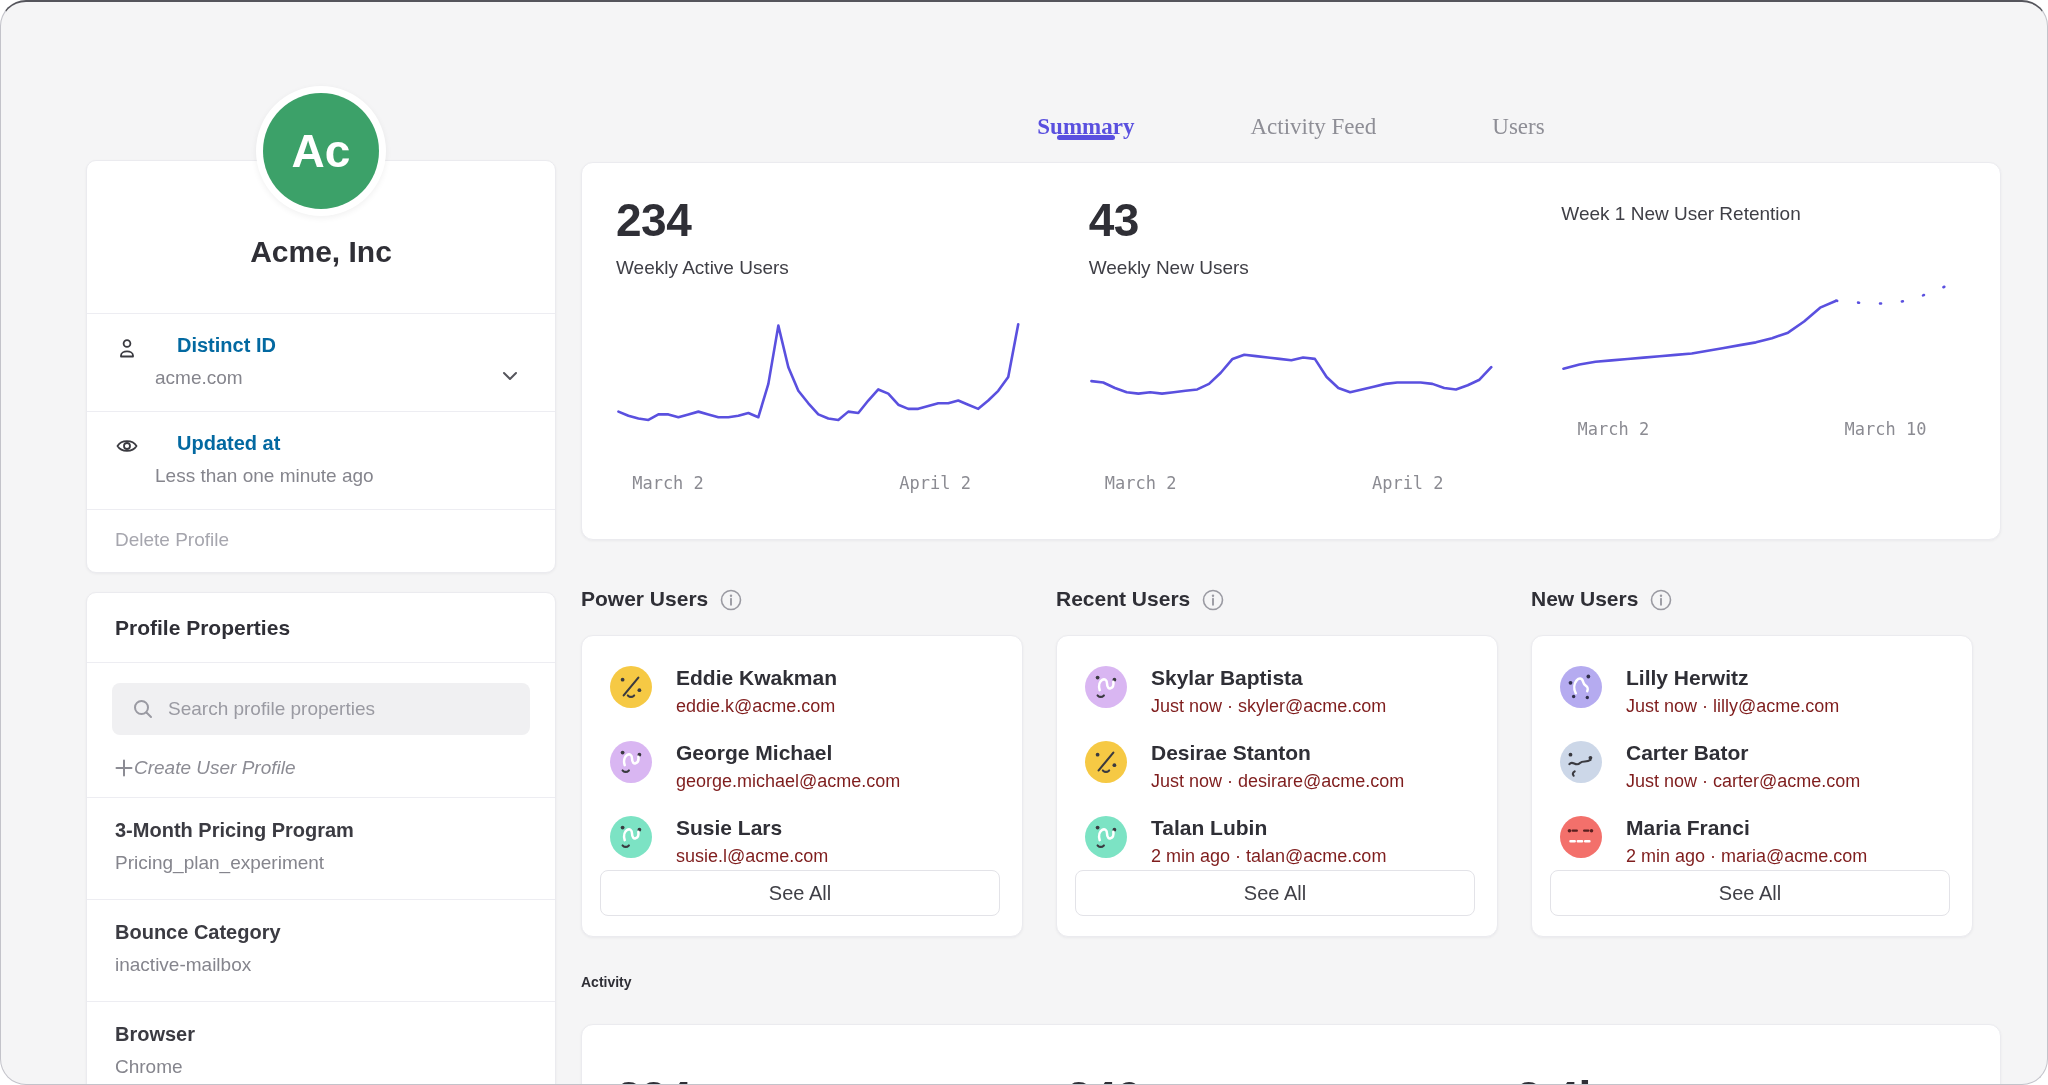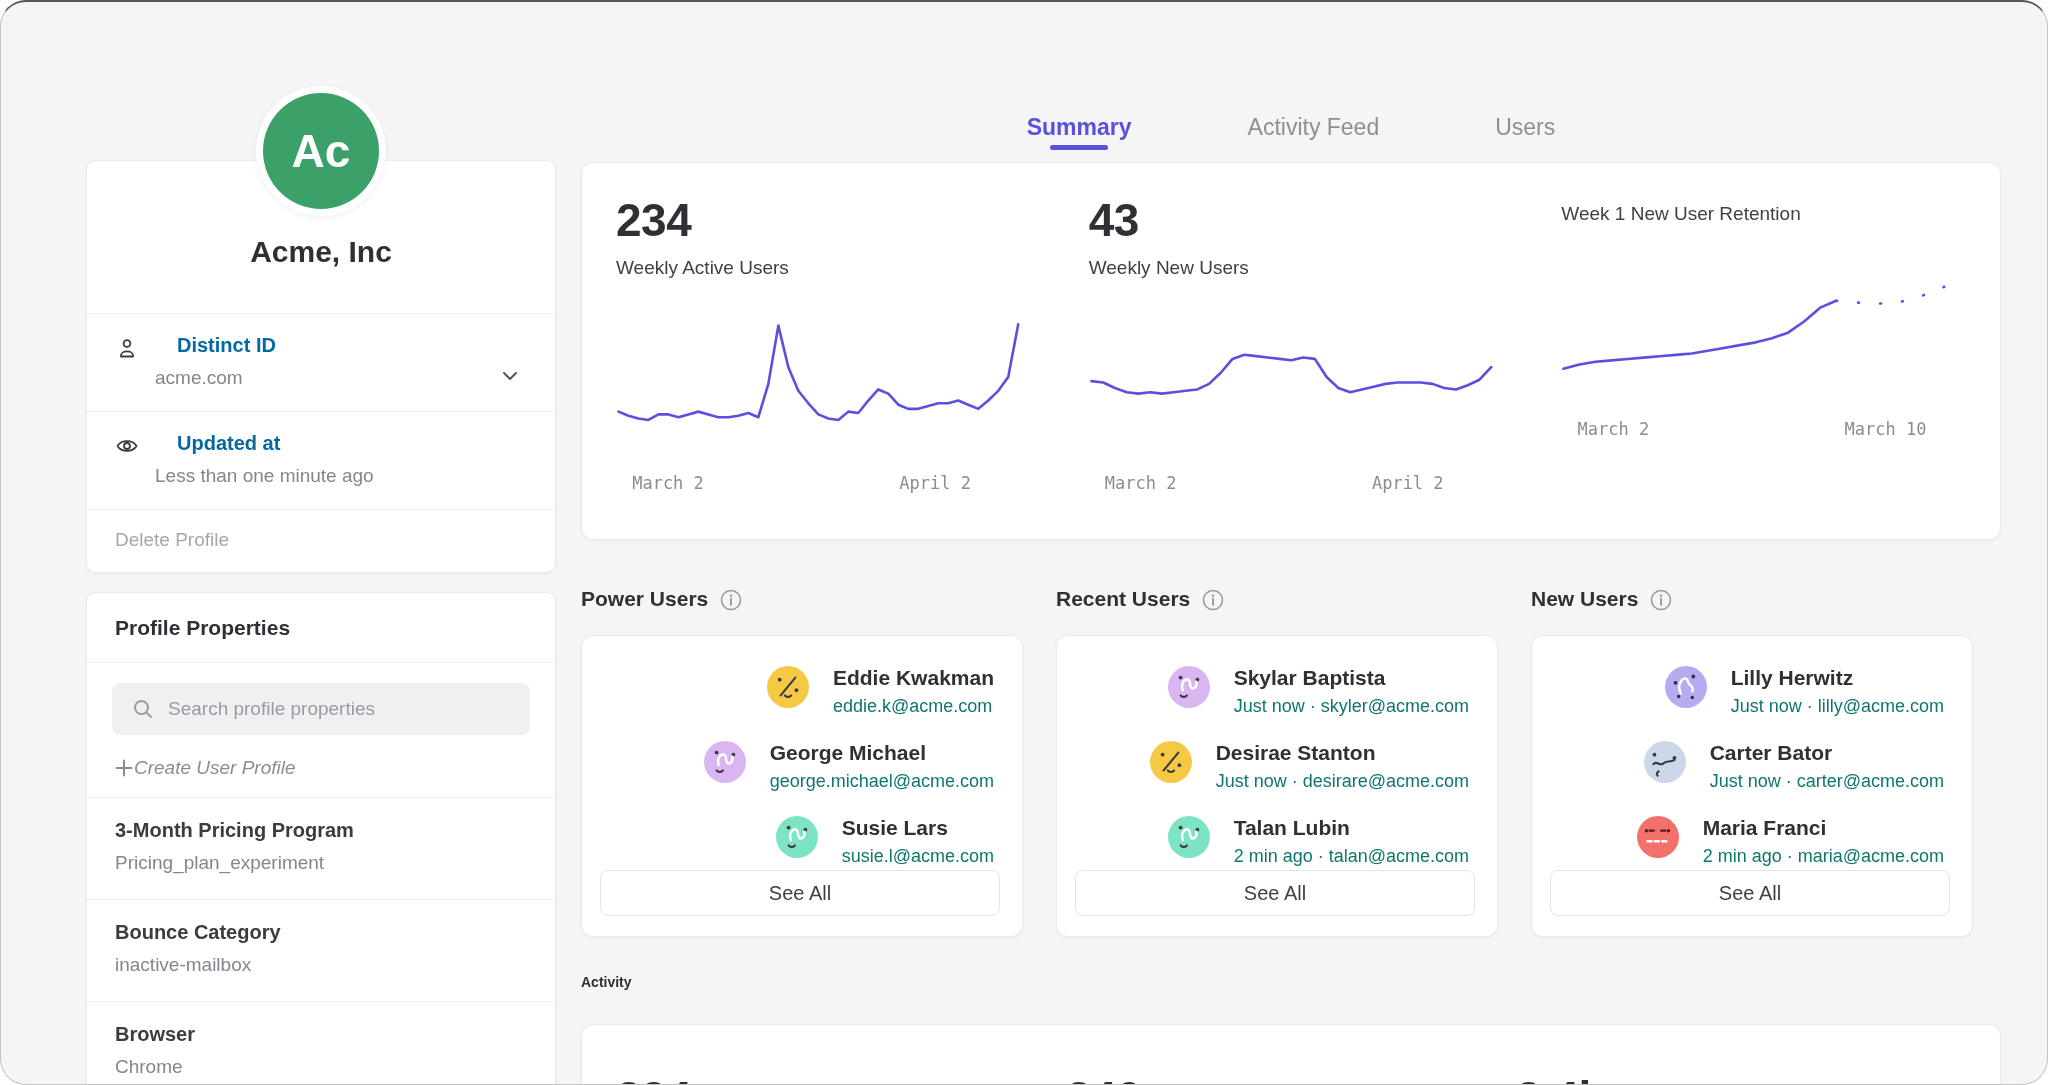--- a/index.html
+++ b/index.html
@@ -27,46 +27,46 @@
   .search-box input{border:0;background:transparent;outline:none;font-size:19px;color:#c2410c;width:100%;font-family:"Liberation Sans",sans-serif;}
   .search-box input::placeholder{color:#9a9aa2;}
   .create-row{margin:22px 28px 18px;display:flex;align-items:center;gap:1px;color:#8c8c94;font-size:19px;cursor:pointer;font-style:italic;}
   .create-row svg{width:18px;height:18px;}
   .prop-item{border-top:1px solid #ededf2;padding:21px 28px 25px;}
   .prop-name{font-size:20px;font-weight:600;color:#3b3b42;}
   .prop-value{font-size:19px;color:#85858d;margin-top:10px;}
 
   
   .tabs{position:absolute;left:580px;top:112px;width:1420px;display:flex;justify-content:center;gap:112px;}
-  .tab{background:none;border:0;padding:0 2px 9px;font-family:Liberation Sans, sans-serif;font-size:23px;color:#8e8e96;position:relative;cursor:pointer;}
+  .tab{background:none;border:0;padding:0 2px 0;font-family:Liberation Serif, serif;font-size:23px;color:#8e8e96;position:relative;cursor:pointer;}
   .tab.active{color:#5a50df;font-weight:700;}
   .tab.active::after{content:"";position:absolute;left:50%;transform:translateX(-50%);bottom:0;width:58px;height:5px;border-radius:3px;background:#5a50df;}
 
   
   .summary-card{left:580px;top:160px;width:1420px;height:378px;border-radius:12px;display:grid;grid-template-columns:1fr 1fr 1fr;padding:30px 0 0;}
   .stat-col{padding:0 34px;position:relative;}
   .stat-num{font-size:46px;font-weight:700;color:#2f2f36;letter-spacing:-.5px;}
   .stat-label{font-size:19px;color:#3f3f46;margin-top:10px;}
   .spark{height:150px;margin-top:28px;position:relative;}
   .spark svg{position:absolute;inset:0;width:100%;height:100%;}
   .spark polyline{fill:none;stroke:#5a50df;stroke-width:2.6;vector-effect:non-scaling-stroke;stroke-linejoin:round;stroke-linecap:round;}
   .spark polyline.dotted{stroke-dasharray:1 21;}
   .ticks{position:relative;height:30px;margin-top:16px;font-family:"DejaVu Sans Mono","Liberation Mono",monospace;font-size:17px;color:#8b8b92;}
   .tick1{position:absolute;left:4%;}
   .tick2{position:absolute;left:70%;}
 
   
   .section-head{position:absolute;top:585px;display:flex;align-items:center;gap:12px;font-size:21px;font-weight:700;color:#2f2f36;}
   .section-head svg{width:22px;height:22px;margin-top:1px;}
   .user-card{top:633px;width:442px;height:302px;border-radius:12px;padding:30px 28px 22px;}
-  .user-row{display:flex;gap:24px;margin-bottom:24px;cursor:pointer;justify-content:flex-end;}
+  .user-row{display:flex;gap:24px;margin-bottom:24px;cursor:pointer;}
   .u-avatar{width:42px;height:42px;border-radius:50%;flex:none;}
   .u-avatar svg{width:100%;height:100%;display:block;}
   .u-name{font-size:21px;font-weight:600;color:#2f2f36;}
-  .u-sub{font-size:18px;color:#0f766e;margin-top:6px;}
+  .u-sub{font-size:18px;color:#7f1d1d;margin-top:6px;}
   .see-all{position:absolute;left:18px;right:22px;bottom:20px;height:46px;background:#fff;border:1px solid #e3e3e8;border-radius:8px;font-family:"Liberation Sans",sans-serif;font-size:20px;color:#3f3f46;cursor:pointer;}
 
   
   .activity-head{position:absolute;left:580px;top:972px;font-size:14px;font-weight:700;}
   .activity-card{left:580px;top:1022px;width:1420px;height:140px;border-radius:12px;display:grid;grid-template-columns:1fr 1fr 1fr;padding:46px 34px 0;}
   .activity-num{font-size:46px;font-weight:700;color:#2f2f36;letter-spacing:-.5px;}
   .icon-stroke{stroke:#3a3a40;stroke-width:1.8;fill:none;stroke-linecap:round;stroke-linejoin:round;}
 </style>
 </head>
 <body>

